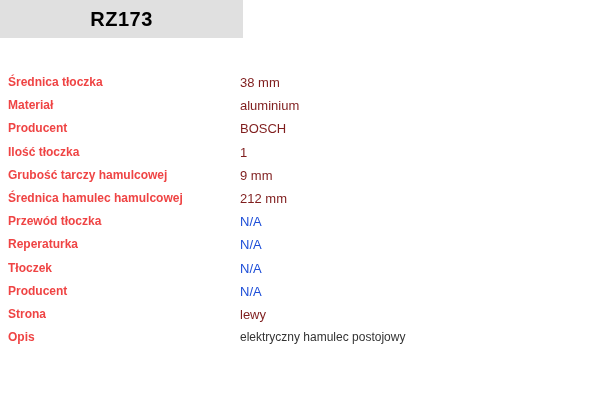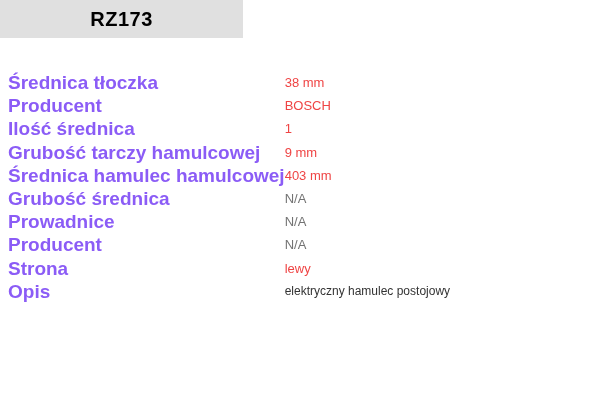--- a/index.html
+++ b/index.html
@@ -47,31 +47,31 @@
     height: 23.2px;
   }
   .spec-table td {
     padding: 0;
     vertical-align: top;
     line-height: 23.2px;
     white-space: nowrap;
   }
   td.label {
     width: 232px;
-    font-size: 19px;
+    font-size: 12px;
     font-weight: bold;
-    color: #8b5cf6;
+    color: #ef4444;
   }
   td.value {
     font-size: 13px;
     font-weight: normal;
-    color: #ef4444;
+    color: #7f1d1d;
   }
   td.value.muted {
-    color: #737373;
+    color: #1d4ed8;
   }
   td.value.small {
     font-size: 12px;
     color: #333333;
     margin-left: 33px;
   }
 </style>
 </head>
 <body>
 
@@ -81,41 +81,49 @@
     <span class="title-text">RZ173</span>
   </div>
 
   <table class="spec-table">
     <tbody>
         <tr>
           <td class="label">Średnica tłoczka</td>
           <td class="value">38 mm</td>
         </tr>
         <tr>
+          <td class="label">Materiał</td>
+          <td class="value">aluminium</td>
+        </tr>
+        <tr>
           <td class="label">Producent</td>
           <td class="value">BOSCH</td>
         </tr>
         <tr>
-          <td class="label">Ilość średnica</td>
+          <td class="label">Ilość tłoczka</td>
           <td class="value">1</td>
         </tr>
         <tr>
           <td class="label">Grubość tarczy hamulcowej</td>
           <td class="value">9 mm</td>
         </tr>
         <tr>
           <td class="label">Średnica hamulec hamulcowej</td>
-          <td class="value">403 mm</td>
+          <td class="value">212 mm</td>
         </tr>
         <tr>
-          <td class="label">Grubość średnica</td>
+          <td class="label">Przewód tłoczka</td>
           <td class="value muted">N/A</td>
         </tr>
         <tr>
-          <td class="label">Prowadnice</td>
+          <td class="label">Reperaturka</td>
+          <td class="value muted">N/A</td>
+        </tr>
+        <tr>
+          <td class="label">Tłoczek</td>
           <td class="value muted">N/A</td>
         </tr>
         <tr>
           <td class="label">Producent</td>
           <td class="value muted">N/A</td>
         </tr>
         <tr>
           <td class="label">Strona</td>
           <td class="value">lewy</td>
         </tr>

